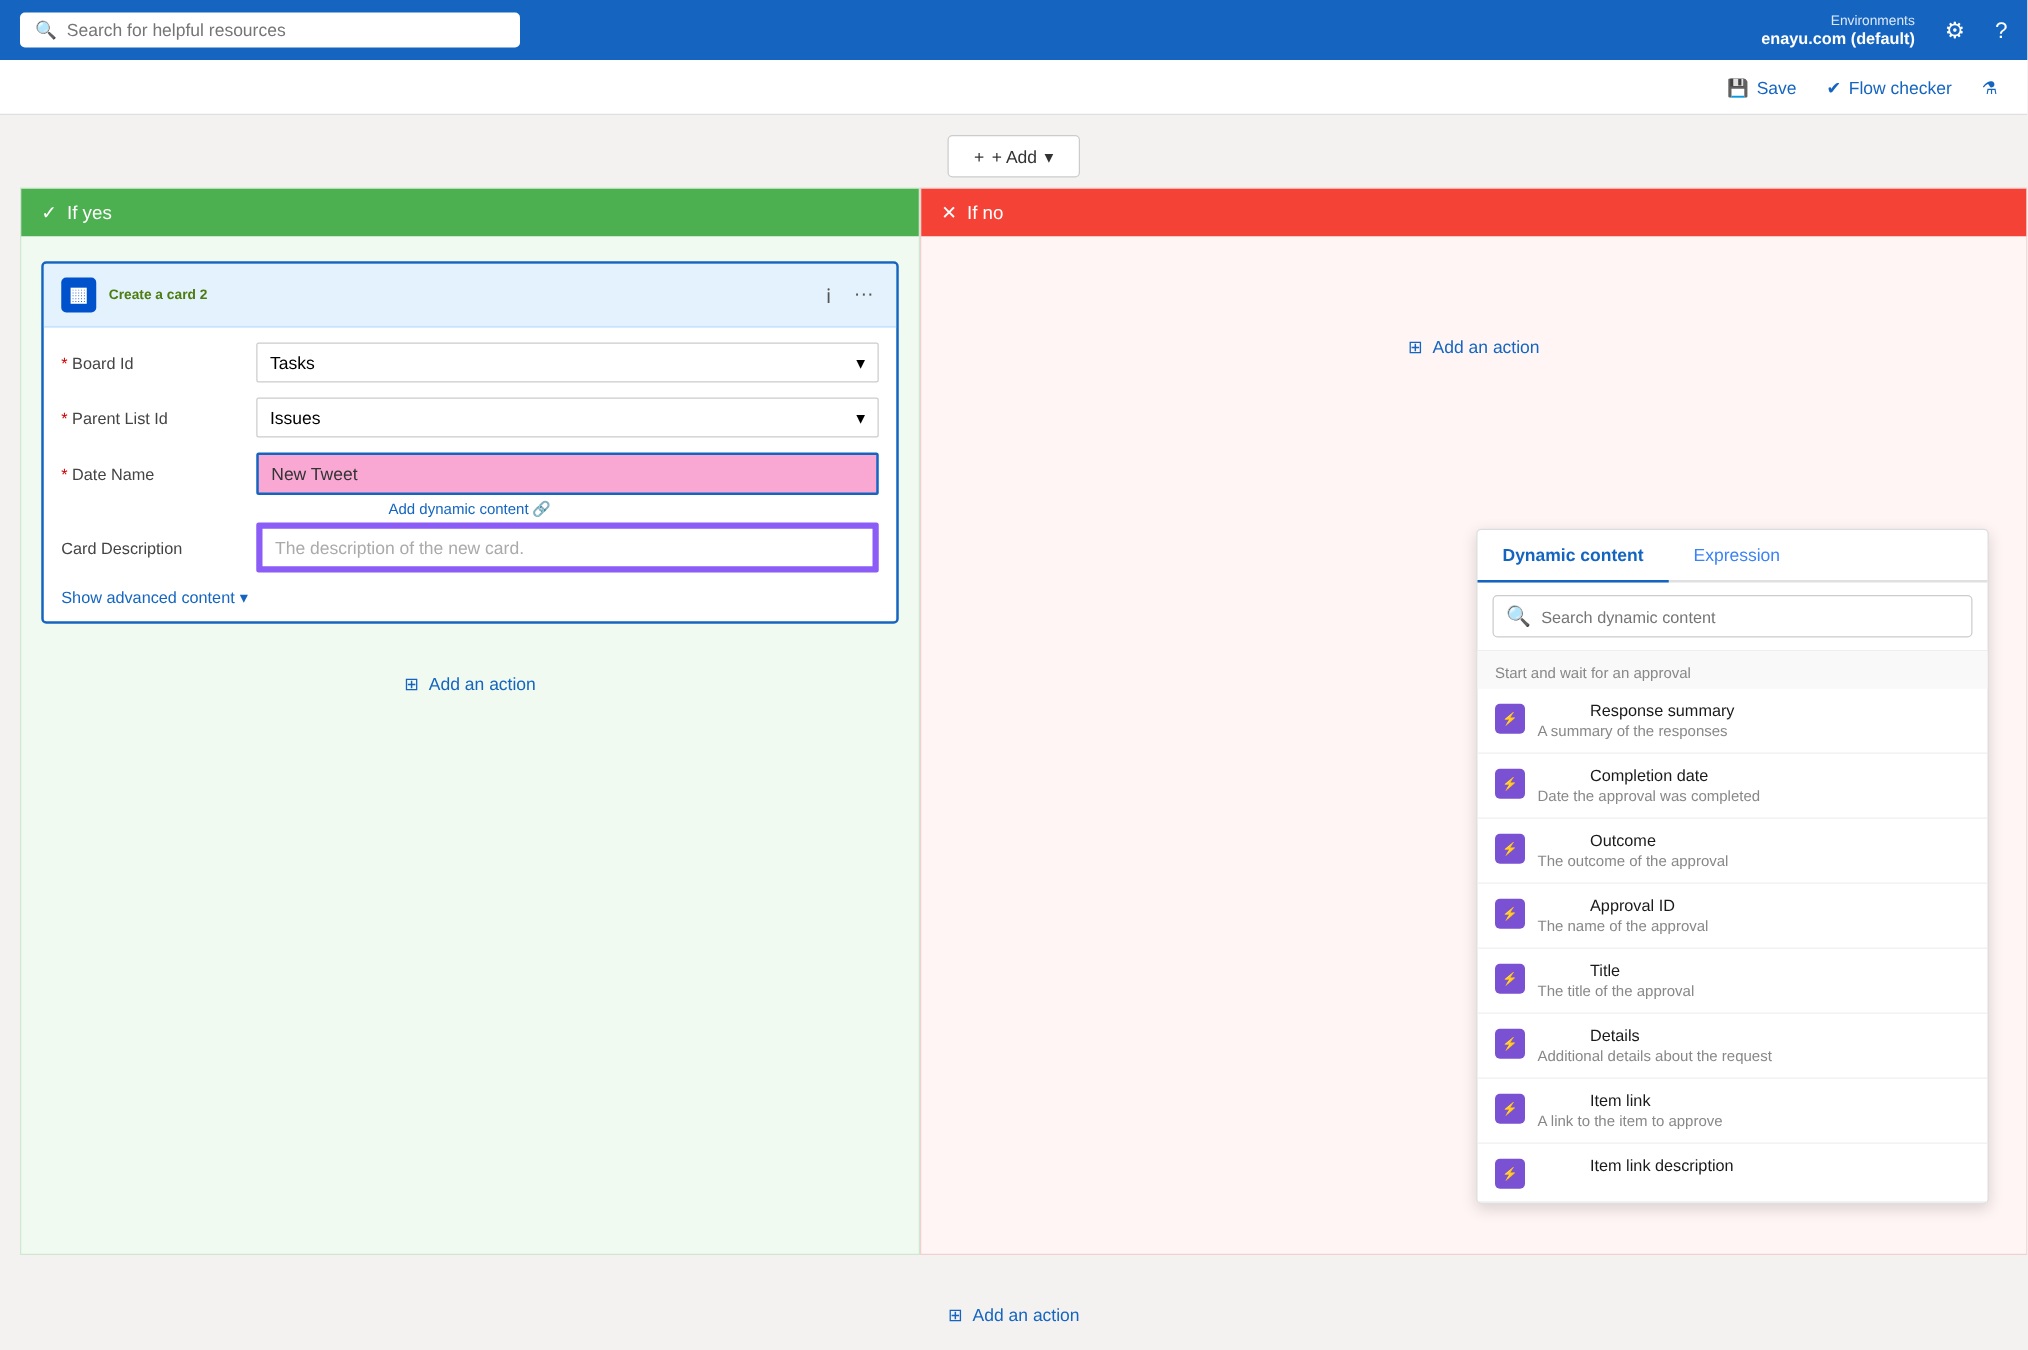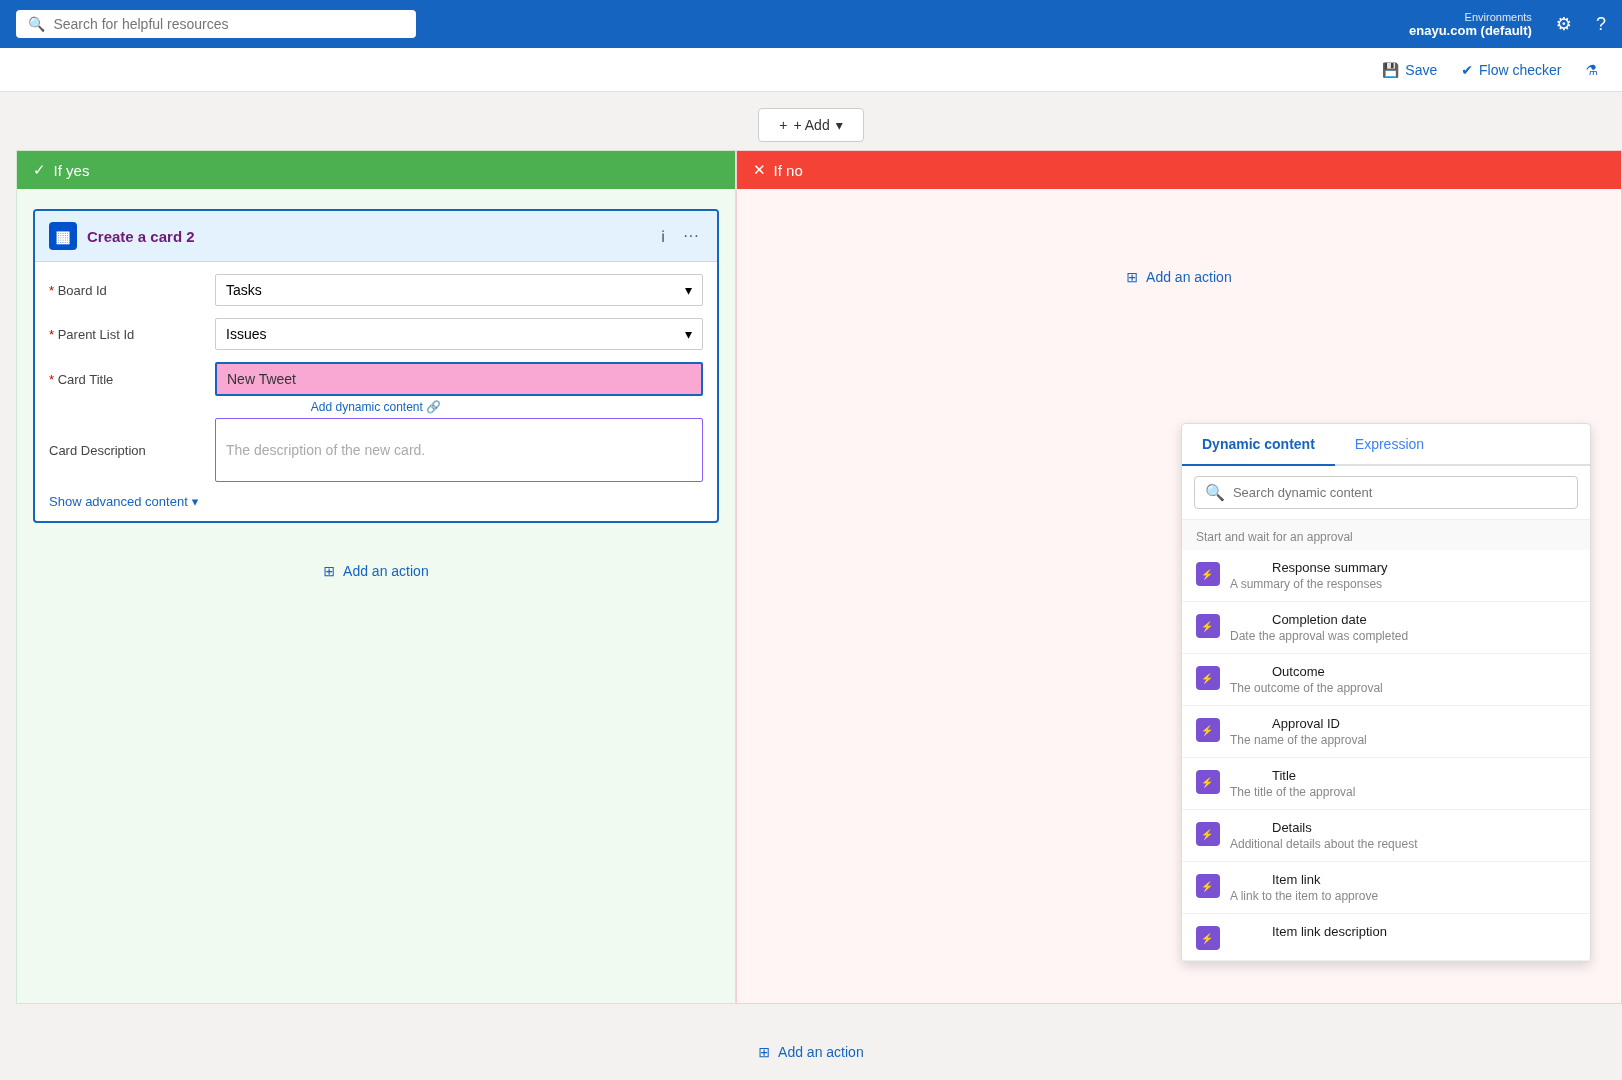--- a/index.html
+++ b/index.html
@@ -159,38 +159,38 @@
       border-radius: 4px;
       display: flex;
       align-items: center;
       justify-content: center;
       color: white;
       font-size: 16px;
       font-weight: bold;
     }
     .card-title {
       flex: 1;
-      font-size: 15px;
+      font-size: 11px;
       font-weight: 600;
-      color: #701a75;
+      color: #4d7c0f;
     }
     .card-icon-btn {
       background: none;
       border: none;
       cursor: pointer;
       color: #555;
       font-size: 16px;
       padding: 4px;
     }
     .card-body { padding: 12px 14px; }
     .field-row {
       display: flex;
       align-items: center;
       margin-bottom: 12px;
-      gap: 26px;
+      gap: 16px;
     }
     .field-label {
       width: 140px;
       font-size: 13px;
       color: #444;
       flex-shrink: 0;
     }
     .field-label.required::before {
       content: '* ';
       color: #c00;
@@ -212,23 +212,23 @@
       border: 2px solid #1565c0;
       border-radius: 2px;
       padding: 7px 10px;
       font-size: 14px;
       color: #333;
       outline: none;
       background: #f9a8d4;
     }
     .field-input-placeholder {
       flex: 1;
-      border: 1px solid #8b5cf6;
+      border: 5px solid #8b5cf6;
       border-radius: 2px;
-      padding: 23px 10px;
+      padding: 7px 10px;
       font-size: 14px;
       color: #aaa;
       background: white;
     }
     .add-dynamic-link {
       font-size: 12px;
       color: #1565c0;
       cursor: pointer;
       text-align: center;
       margin-top: -8px;
@@ -447,21 +447,21 @@
 
           <div class="field-row">
             <span class="field-label required">Parent List Id</span>
             <div class="field-select">
               <span>Issues</span>
               <span>▾</span>
             </div>
           </div>
 
           <div class="field-row">
-            <span class="field-label required">Card Title</span>
+            <span class="field-label required">Date Name</span>
             <input class="field-input" type="text" value="New Tweet" style="">
           </div>
 
           <div class="add-dynamic-link">
             <span>Add dynamic content</span> 🔗
           </div>
 
           <div class="field-row">
             <span class="field-label">Card Description</span>
             <div class="field-input-placeholder">

